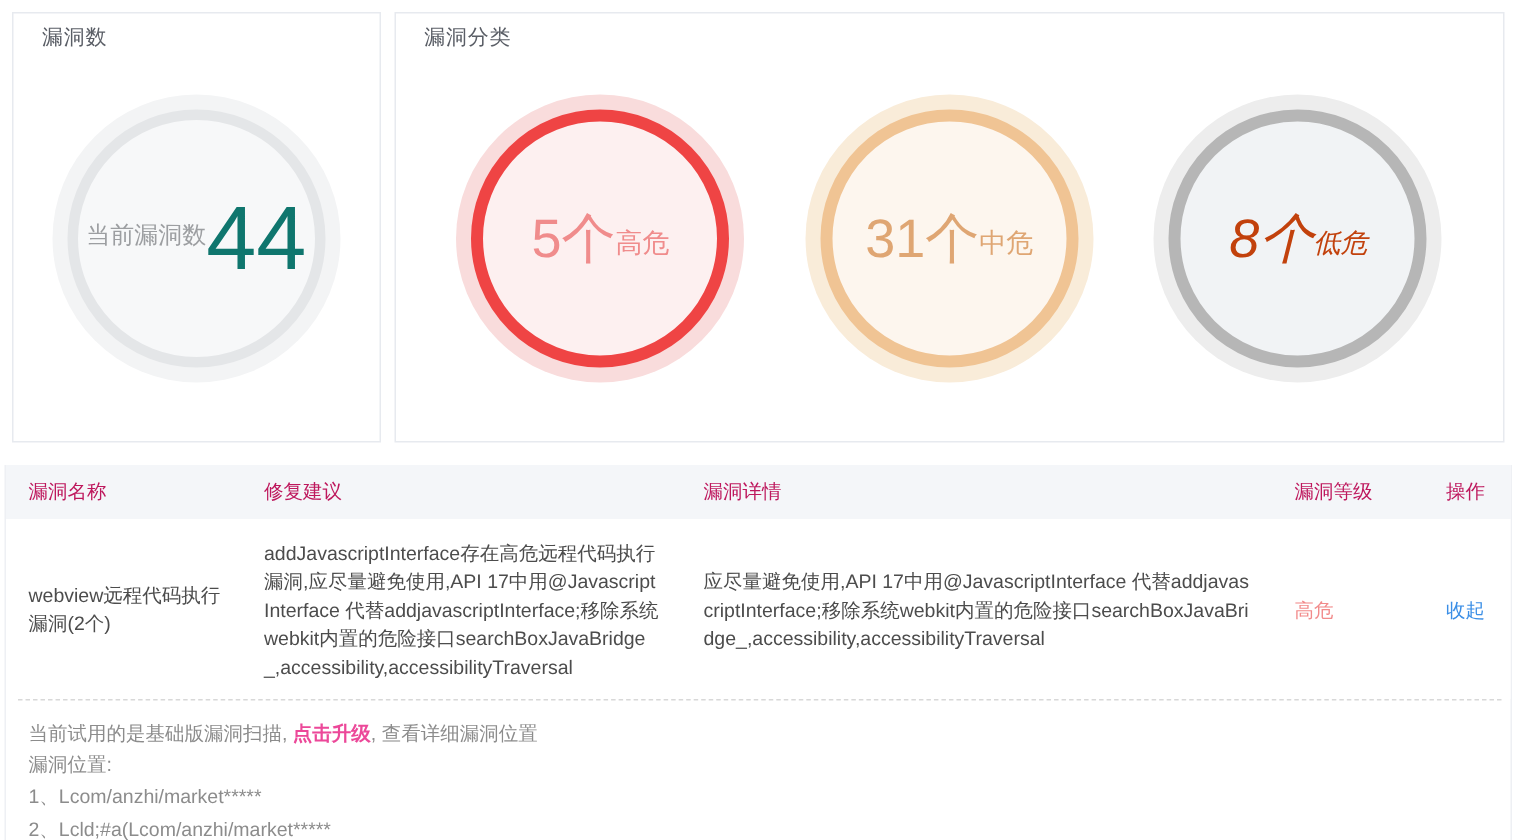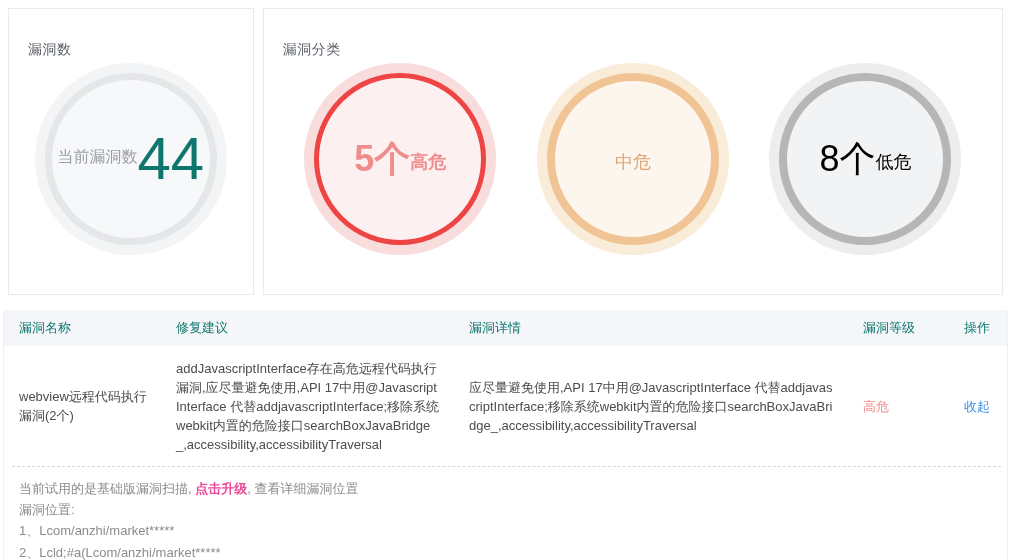--- a/index.html
+++ b/index.html
@@ -4,55 +4,55 @@
 <style>
   * { margin:0; padding:0; box-sizing:border-box; }
   html,body { width:1011px; height:560px; background:#ffffff; overflow:hidden;
               font-family:"Liberation Sans","DejaVu Sans",sans-serif; }
 
   
   .top-row { display:flex; gap:9px; padding:8px 8px 0 8px; }
   .card { background:#fff; border:1px solid #e7eaef; height:287px; position:relative; }
   .card-total { width:246px; }
   .card-class { width:741px; }
-  .card-title { position:absolute; top:32px; left:19px; font-size:14px; font-weight:500;
+  .card-title { position:absolute; top:7px; left:19px; font-size:14px; font-weight:500;
                 color:#5a5e66; letter-spacing:.5px; }
   .circle-area { height:100%; display:flex; align-items:center; justify-content:space-evenly;
                  padding-top:14px; }
 
   .glow { width:192px; height:192px; border-radius:50%; display:flex; align-items:center;
           justify-content:center; }
   .ring { width:172px; height:172px; border-radius:50%; display:flex; flex-direction:row;
           align-items:center; justify-content:center; }
 
   
   .g-total { background:#f3f4f5; }
   .r-total { border:7px solid #e4e6e8; background:#f7f8f9; }
   .total-label { font-size:16px; color:#9c9ea1; margin-bottom:2px; }
   .total-value { font-size:60px; color:#0f766e; line-height:1.05; }
 
   
   .g-high   { background:#f9dcdc; }
-  .r-high   { border:5px solid #ef4444; background:#fdf0f0;font-weight:bold; }
+  .r-high   { border:8px solid #ef4444; background:#fdf0f0; }
   .t-high   { color:#f08c8c; }
   .g-medium { background:#f9ecd9; }
   .r-medium { border:8px solid #f0c494; background:#fdf6ee; }
   .t-medium { color:#dfa673; }
   .g-low    { background:#ededed; }
   .r-low    { border:8px solid #b6b6b6; background:#f1f3f5; }
-  .t-low    { color:#000000; }
+  .t-low    { color:#c2410c;font-style:italic; }
   .sev-count { font-size:36px; line-height:1.2; }
   .sev-label { font-size:18px; margin-top:6px; }
 
   
   .vuln-table { margin:15px 3px 0 3px; width:1005px; border:1px solid #eef0f4;
                 border-top:none; }
   .thead, .trow { display:grid; grid-template-columns:157px 293px 394px 101px auto; }
   .thead { background:#f4f6f9; height:36px; align-items:center; }
-  .th { font-size:13px; color:#0f766e; padding-left:15px; }
+  .th { font-size:13px; color:#be185d; padding-left:15px; }
   .trow { min-height:120px; align-items:center; background:#fff; }
   .td { font-size:13px; color:#4c4c4c; line-height:19px; padding:12px 14px 12px 15px;
         word-break:break-all; }
   .td-level { color:#f28b8b; }
   .td-action a, .td-action { color:#3a8ee6; cursor:pointer; text-decoration:none; }
 
   
   .expanded { padding:10px 15px 14px 15px; position:relative; }
   .expanded::before { content:""; position:absolute; top:0; left:8px; right:6px;
                       border-top:1px dashed #d8d8d8; }
@@ -81,20 +81,21 @@
     <div class="card-title">漏洞分类</div>
     <div class="circle-area">
       <div class="glow g-high">
         <div class="ring r-high t-high">
           <div class="sev-count">5个</div>
           <div class="sev-label">高危</div>
         </div>
       </div>
       <div class="glow g-medium">
         <div class="ring r-medium t-medium">
+          <div class="sev-count">31个</div>
           <div class="sev-label">中危</div>
         </div>
       </div>
       <div class="glow g-low">
         <div class="ring r-low t-low">
           <div class="sev-count">8个</div>
           <div class="sev-label">低危</div>
         </div>
       </div>
     </div>

